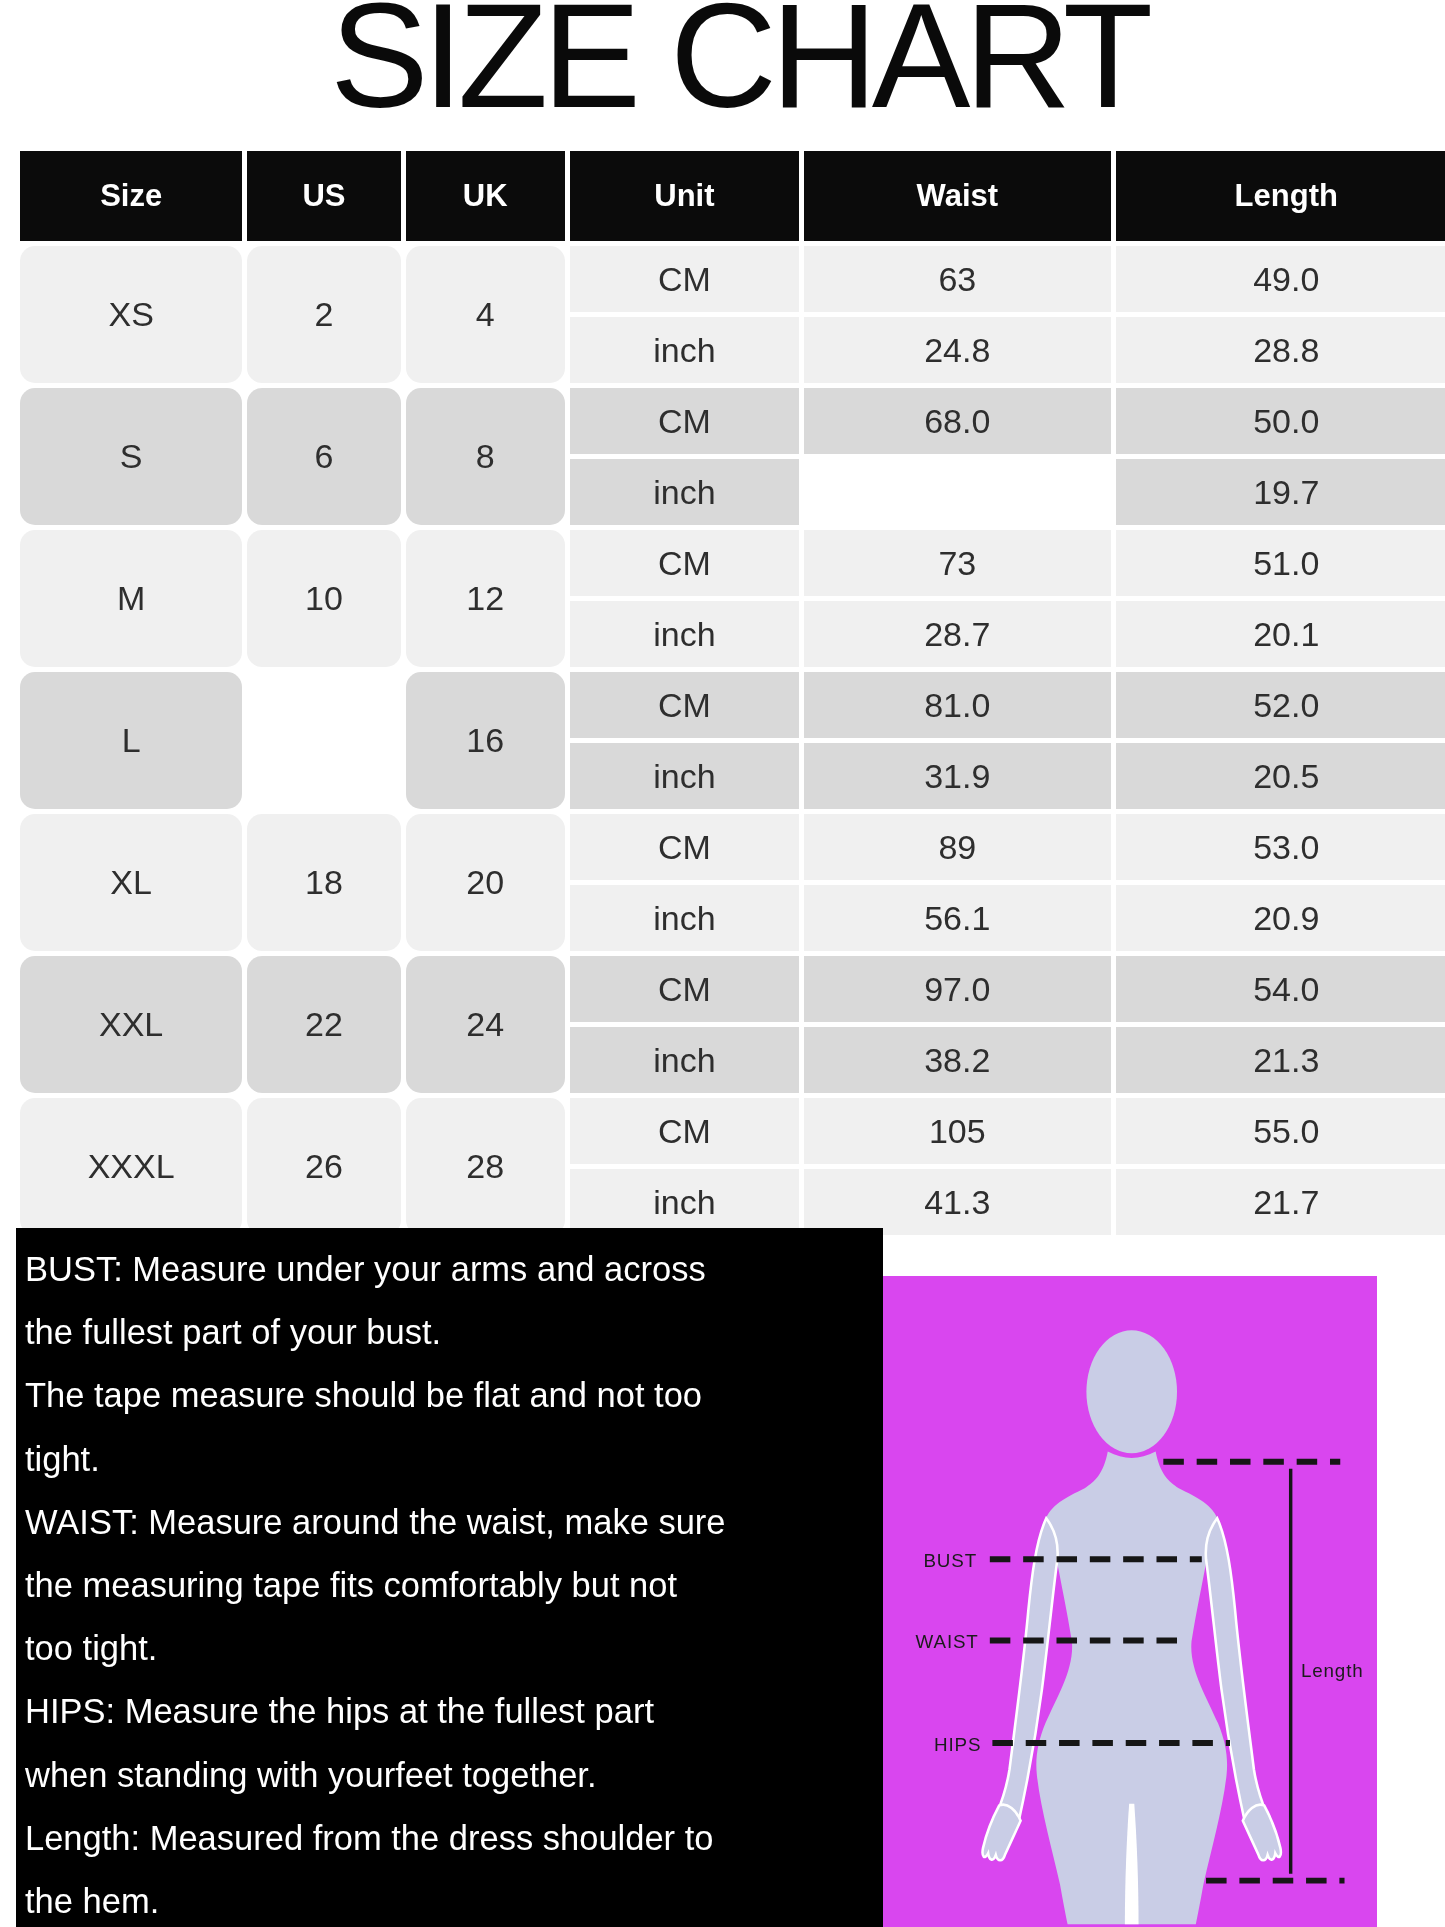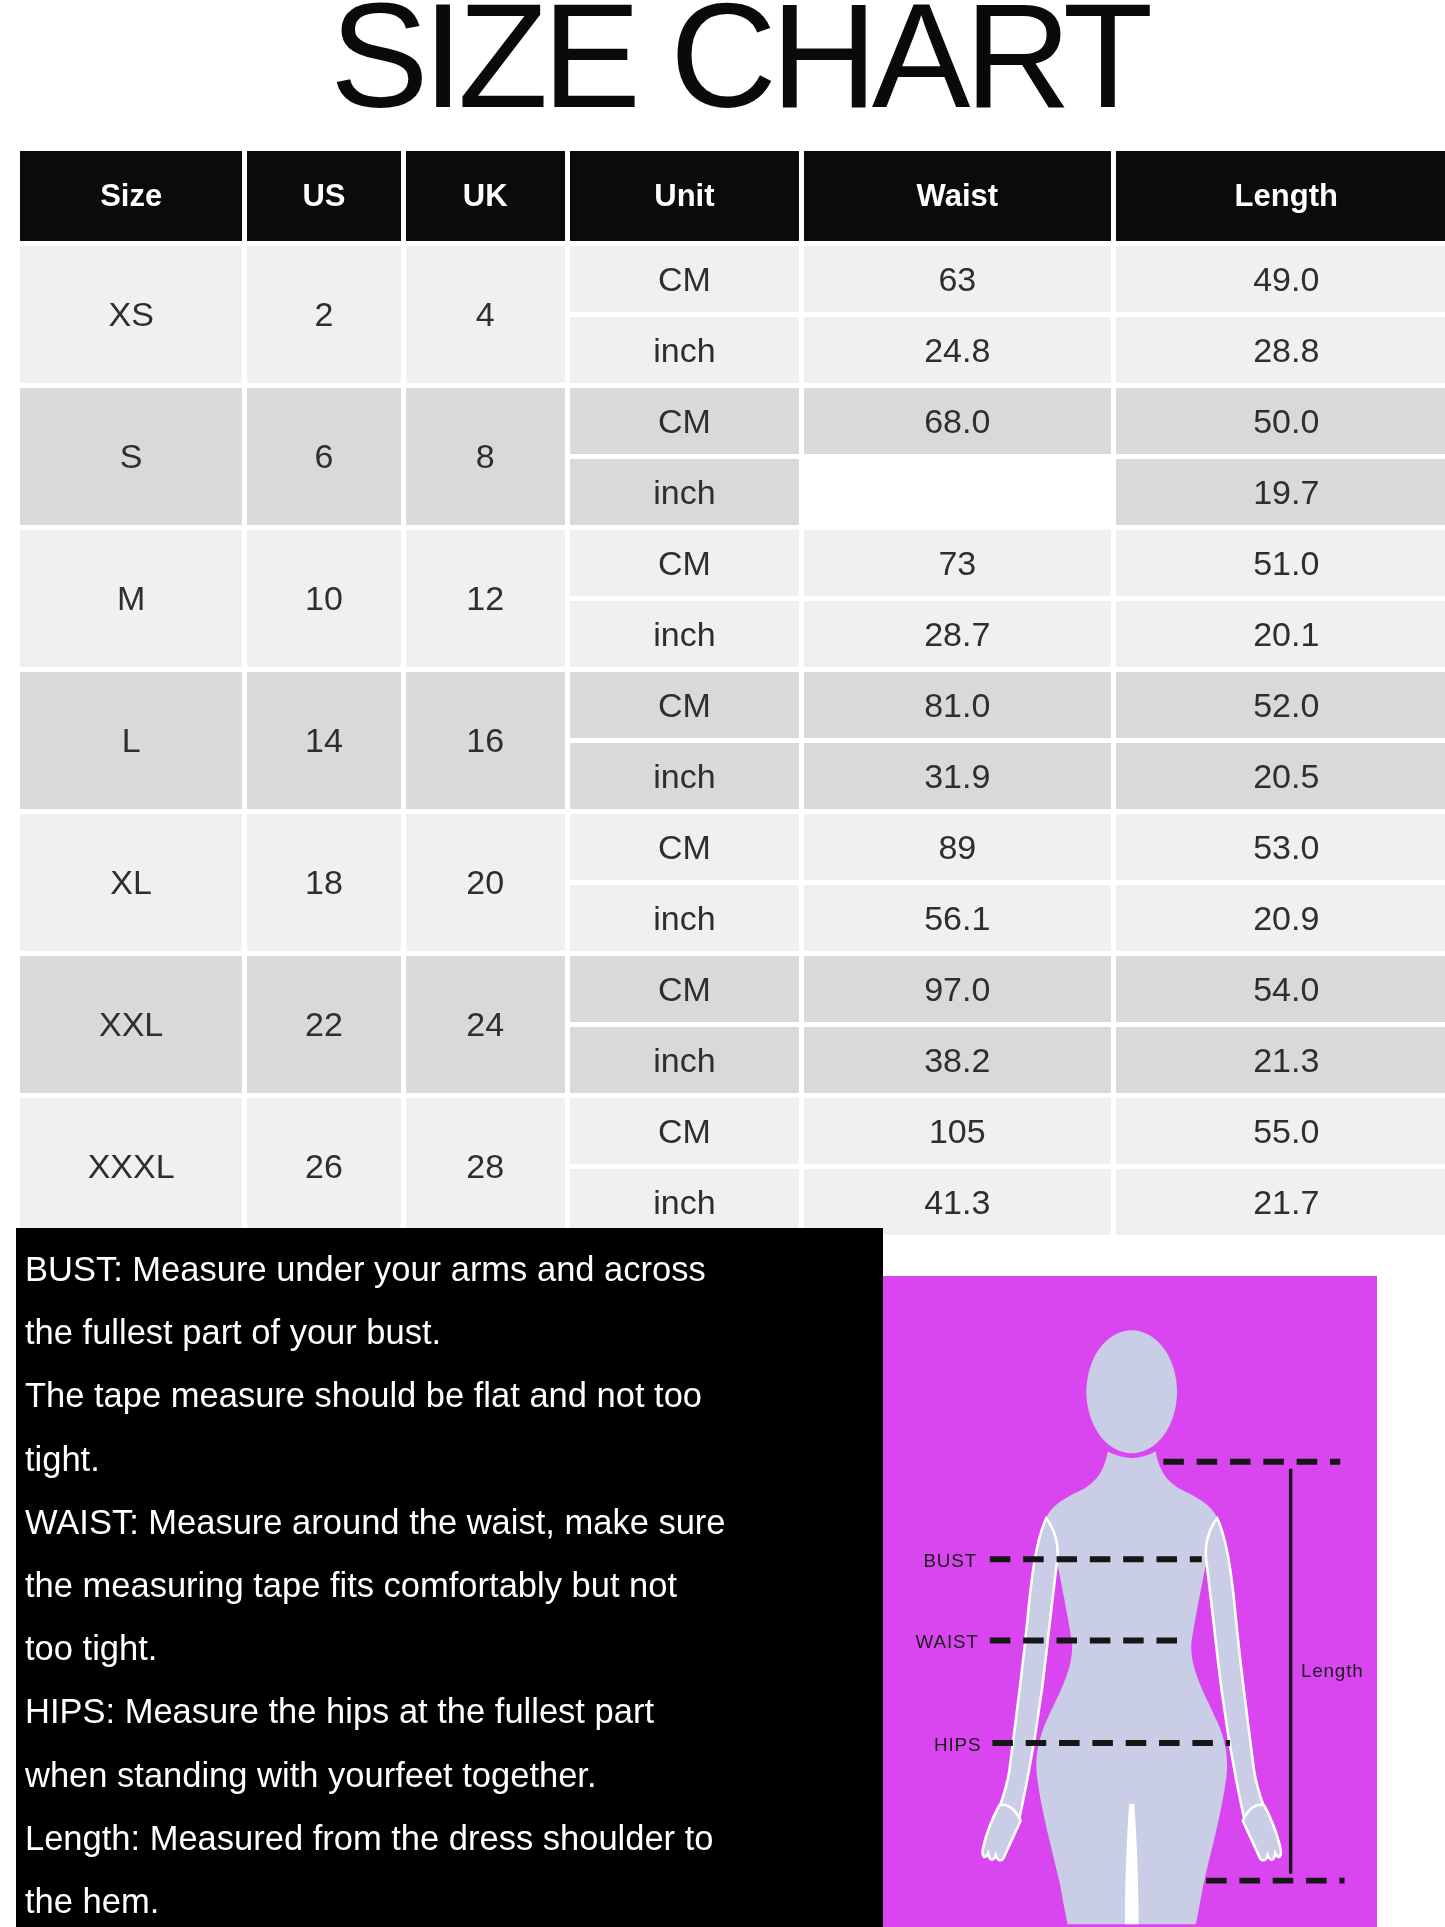--- a/index.html
+++ b/index.html
@@ -33,21 +33,21 @@
     background:var(--header_bg); color:var(--header_text);
     display:flex; align-items:center; justify-content:center;
     font-size:31px; font-weight:bold;
   }
   .cell{
     display:flex; align-items:center; justify-content:center;
     font-size:34px; color:var(--cell_text); font-weight:400;
   }
   .light{background:var(--row_light);}
   .dark{background:var(--row_dark);}
-  .r2{grid-row:span 2;}
+  .r2{grid-row:span 2;border-radius:15px;}
   .c1{grid-column:1}.c2{grid-column:2}.c3{grid-column:3}
   .c4{grid-column:4}.c5{grid-column:5}.c6{grid-column:6}
 
   
   .instructions{
     position:absolute; left:0; top:1228px; width:867px; height:699px;
     background:var(--panel_bg); color:var(--panel_text);
     box-sizing:border-box; padding:10px 0 0 9px;
   }
   .instructions .line{
@@ -103,21 +103,20 @@
     <div class="cell light r2 c2">10</div>
     <div class="cell light r2 c3">12</div>
     <div class="cell light c4">CM</div>
     <div class="cell light c5">73</div>
     <div class="cell light c6">51.0</div>
     <div class="cell light c4">inch</div>
     <div class="cell light c5">28.7</div>
     <div class="cell light c6">20.1</div>
 
     <div class="cell dark r2 c1">L</div>
-    <div class="cell dark r2 c2">14</div>
     <div class="cell dark r2 c3">16</div>
     <div class="cell dark c4">CM</div>
     <div class="cell dark c5">81.0</div>
     <div class="cell dark c6">52.0</div>
     <div class="cell dark c4">inch</div>
     <div class="cell dark c5">31.9</div>
     <div class="cell dark c6">20.5</div>
 
     <div class="cell light r2 c1">XL</div>
     <div class="cell light r2 c2">18</div>

